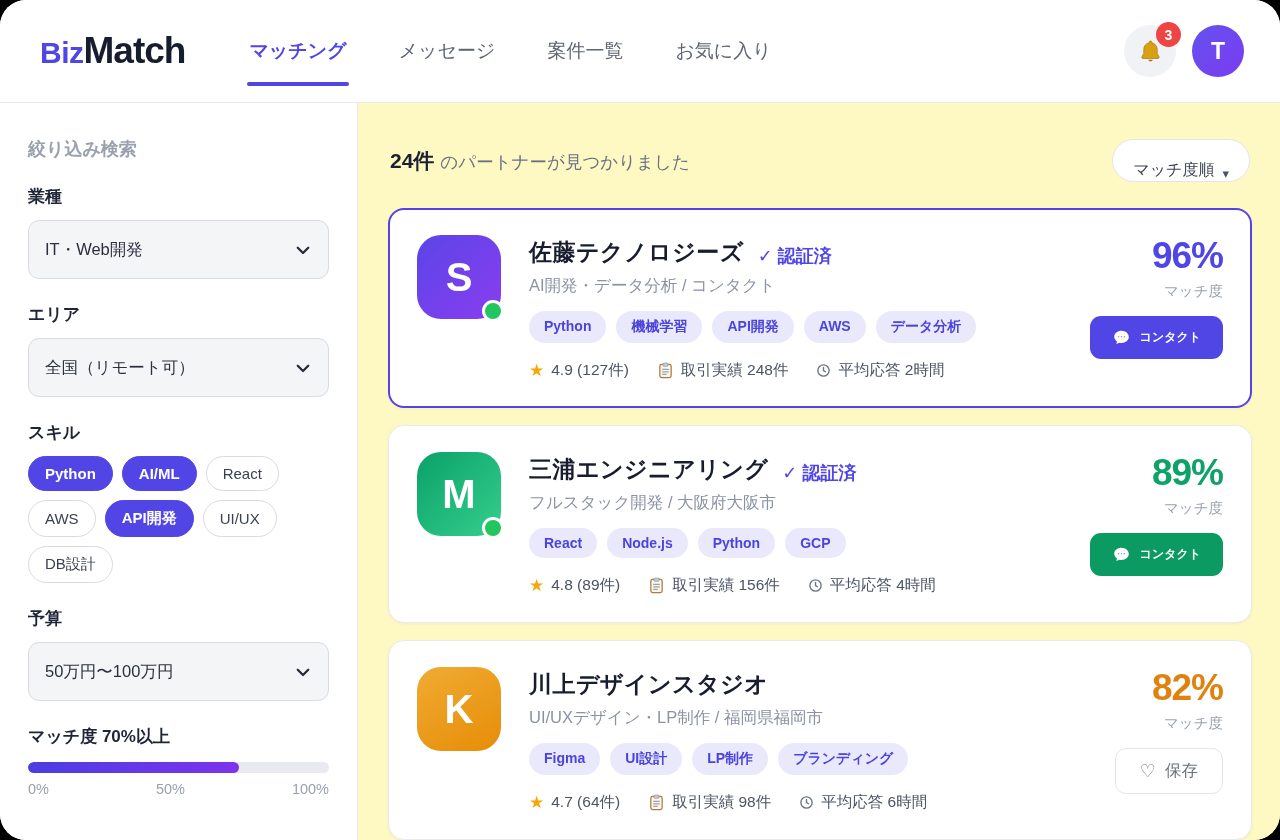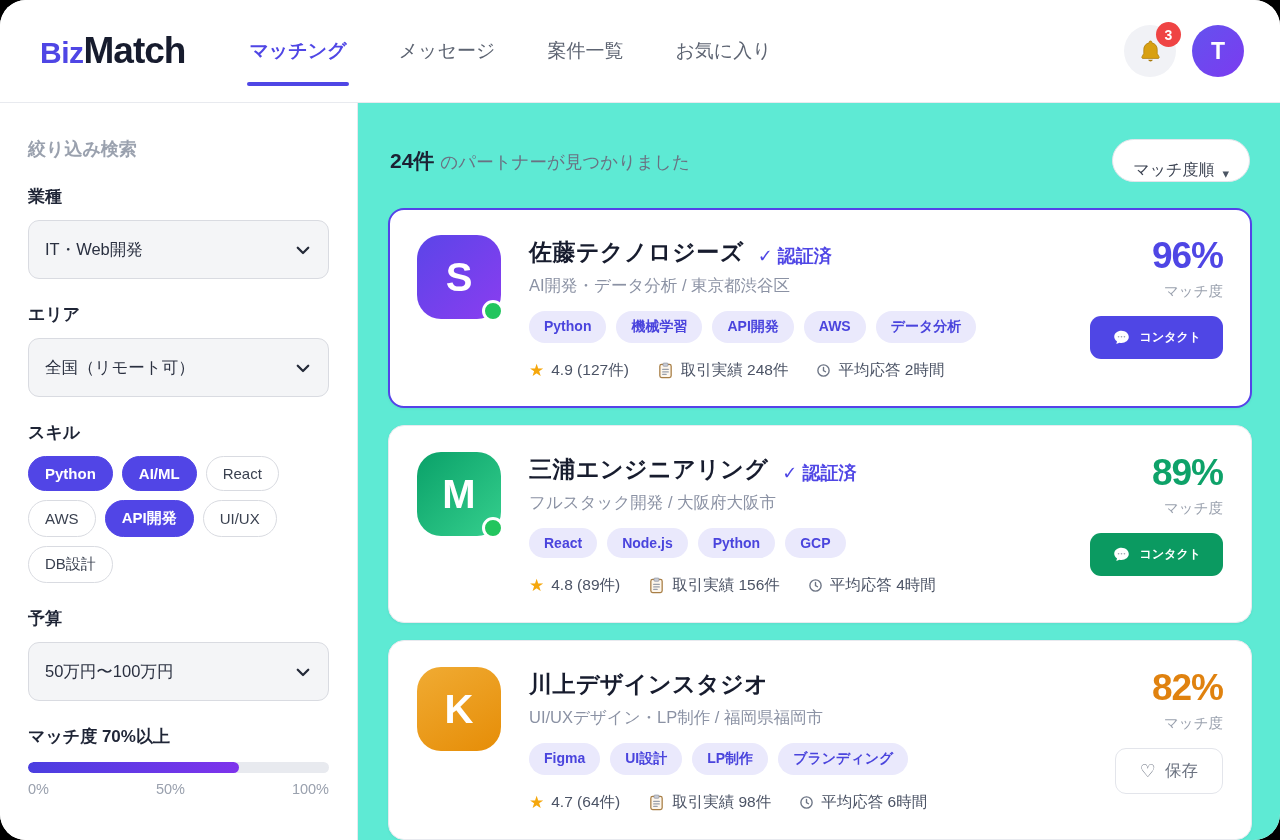--- a/index.html
+++ b/index.html
@@ -28,21 +28,21 @@
   .sb-label{display:block;font-size:17px;font-weight:700;color:#1f2536;margin:24px 0 12px;}
   .select{width:100%;height:59px;background:#f4f5f7;border:1px solid #d9dbe1;border-radius:11px;display:flex;align-items:center;justify-content:space-between;padding:0 16px;font-size:16.5px;color:#2a3040;cursor:pointer;font-family:inherit;}
   .chips{display:flex;flex-wrap:wrap;gap:9px;margin-top:2px;}
   .chip{padding:8px 16px;border-radius:999px;font-size:15px;background:#fff;border:1px solid #d9dbe1;color:#3a4150;cursor:pointer;font-family:inherit;}
   .chip.active{background:#5145e6;border-color:#5145e6;color:#fff;font-weight:700;}
   .slider-track{margin-top:14px;height:11px;border-radius:999px;background:#e8eaef;position:relative;overflow:hidden;cursor:pointer;}
   .slider-fill{position:absolute;left:0;top:0;bottom:0;width:70%;border-radius:999px;background:linear-gradient(90deg,#4a3ee0,#7e33ec);}
   .slider-ticks{display:flex;justify-content:space-between;margin-top:8px;font-size:14.5px;color:#9aa1ae;}
 
   
-  .main{flex:1;background:#5eead4;padding:36px 28px 0 30px;overflow:hidden;}
+  .main{flex:1;background:#fef9c3;padding:36px 28px 0 30px;overflow:hidden;}
   .results-bar{display:flex;align-items:center;justify-content:space-between;margin-bottom:26px;padding:0 2px;}
   .results-text{font-size:17.5px;color:#6a7182;}
   .results-count{font-size:21px;font-weight:800;color:#1b2133;margin-right:6px;}
   .sort-btn{background:#fff;border:1px solid #e3e5eb;border-radius:22px;height:43px;padding:0 20px;font-size:16px;color:#3c4352;display:flex;align-items:flex-end;gap:8px;cursor:pointer;font-family:inherit;}
   .caret{font-size:13px;color:#4b5563;}
 
   .card{background:#fff;border:1px solid #e8eaef;border-radius:16px;padding:26px 28px;display:flex;gap:28px;margin-bottom:17px;box-shadow:0 1px 3px rgba(18,24,46,.05);cursor:pointer;}
   .card.highlight{border:2px solid #5543e8;padding:25px 27px;}
   .sq-avatar{width:84px;height:84px;border-radius:24px;color:#fff;font-size:40px;font-weight:700;display:flex;align-items:center;justify-content:center;position:relative;flex:0 0 84px;}
   .av-purple{background:linear-gradient(135deg,#5b45e8,#8a3df0);}
@@ -172,21 +172,21 @@
       <article class="card highlight">
         <div class="sq-avatar av-purple">
           <span>S</span>
           <span class="online-dot"></span>
         </div>
         <div class="card-info">
           <div class="name-row">
             <h3 class="partner-name">佐藤テクノロジーズ</h3>
             <span class="verified">✓ 認証済</span>
           </div>
-          <div class="subtitle">AI開発・データ分析 / 東京都渋谷区</div>
+          <div class="subtitle">AI開発・データ分析 / コンタクト</div>
           <div class="tags">
             <span class="tag">Python</span>
             <span class="tag">機械学習</span>
             <span class="tag">API開発</span>
             <span class="tag">AWS</span>
             <span class="tag">データ分析</span>
           </div>
           <div class="stats">
             <span class="stat">
               <span class="star">★</span>

